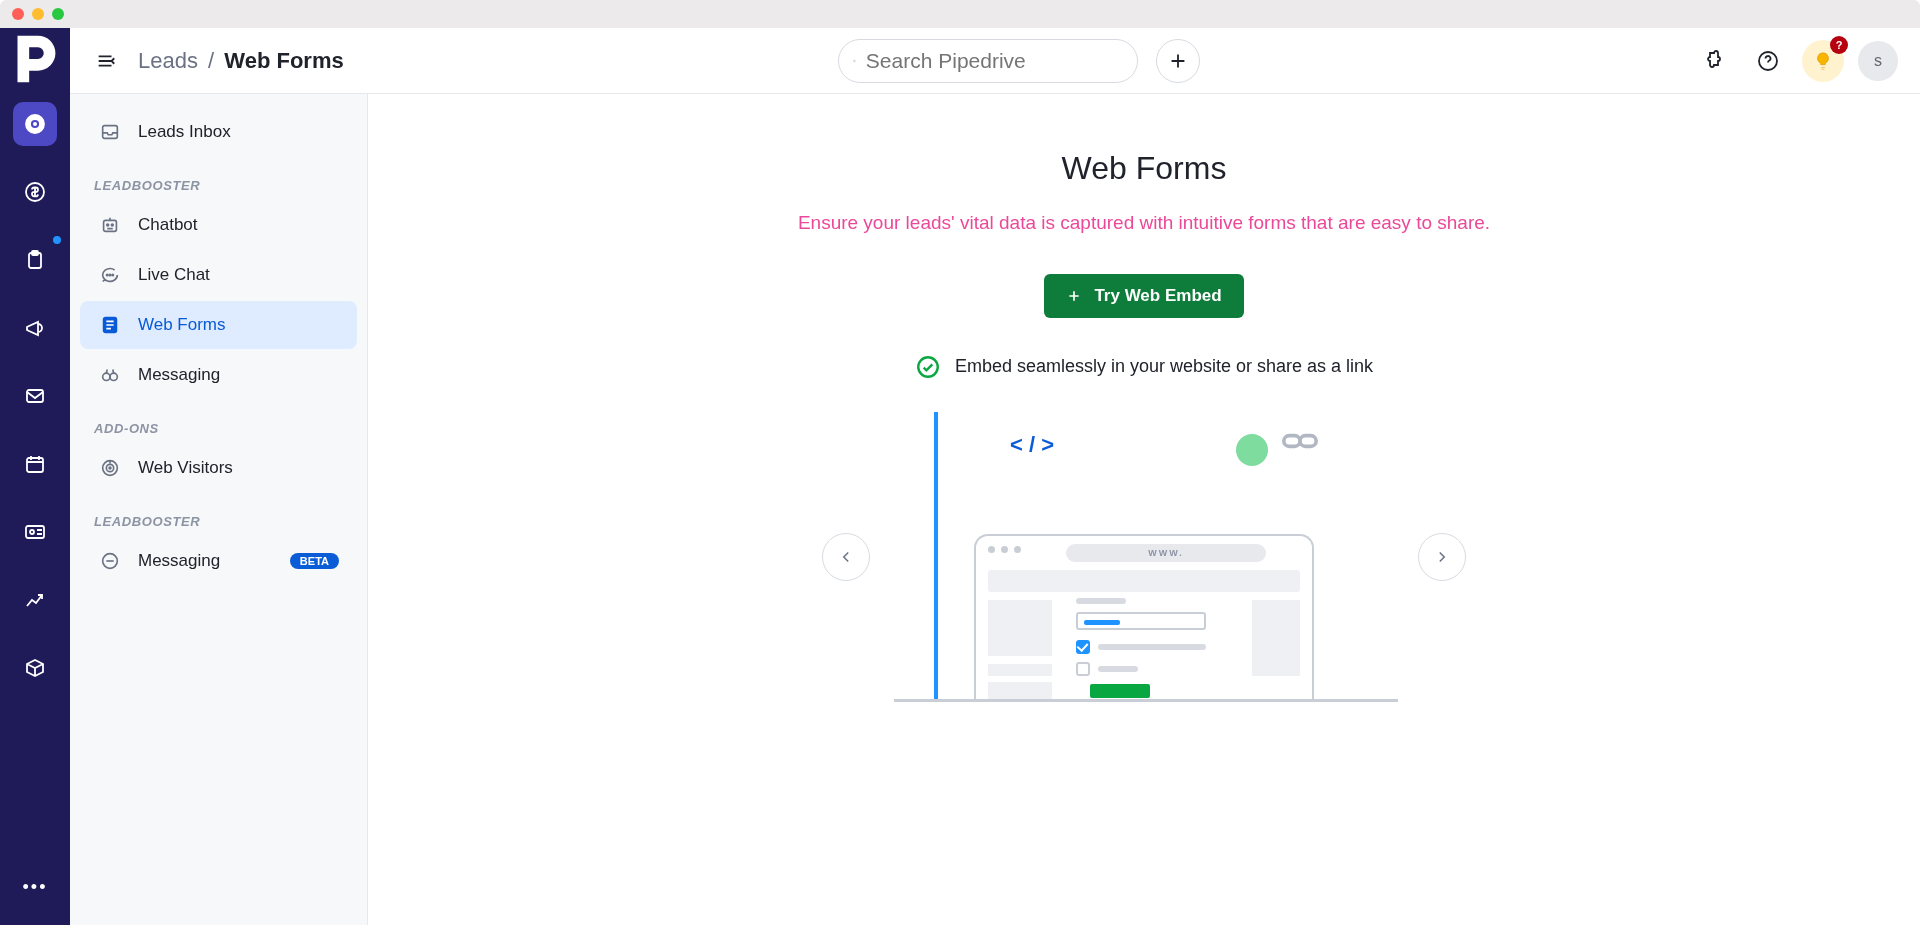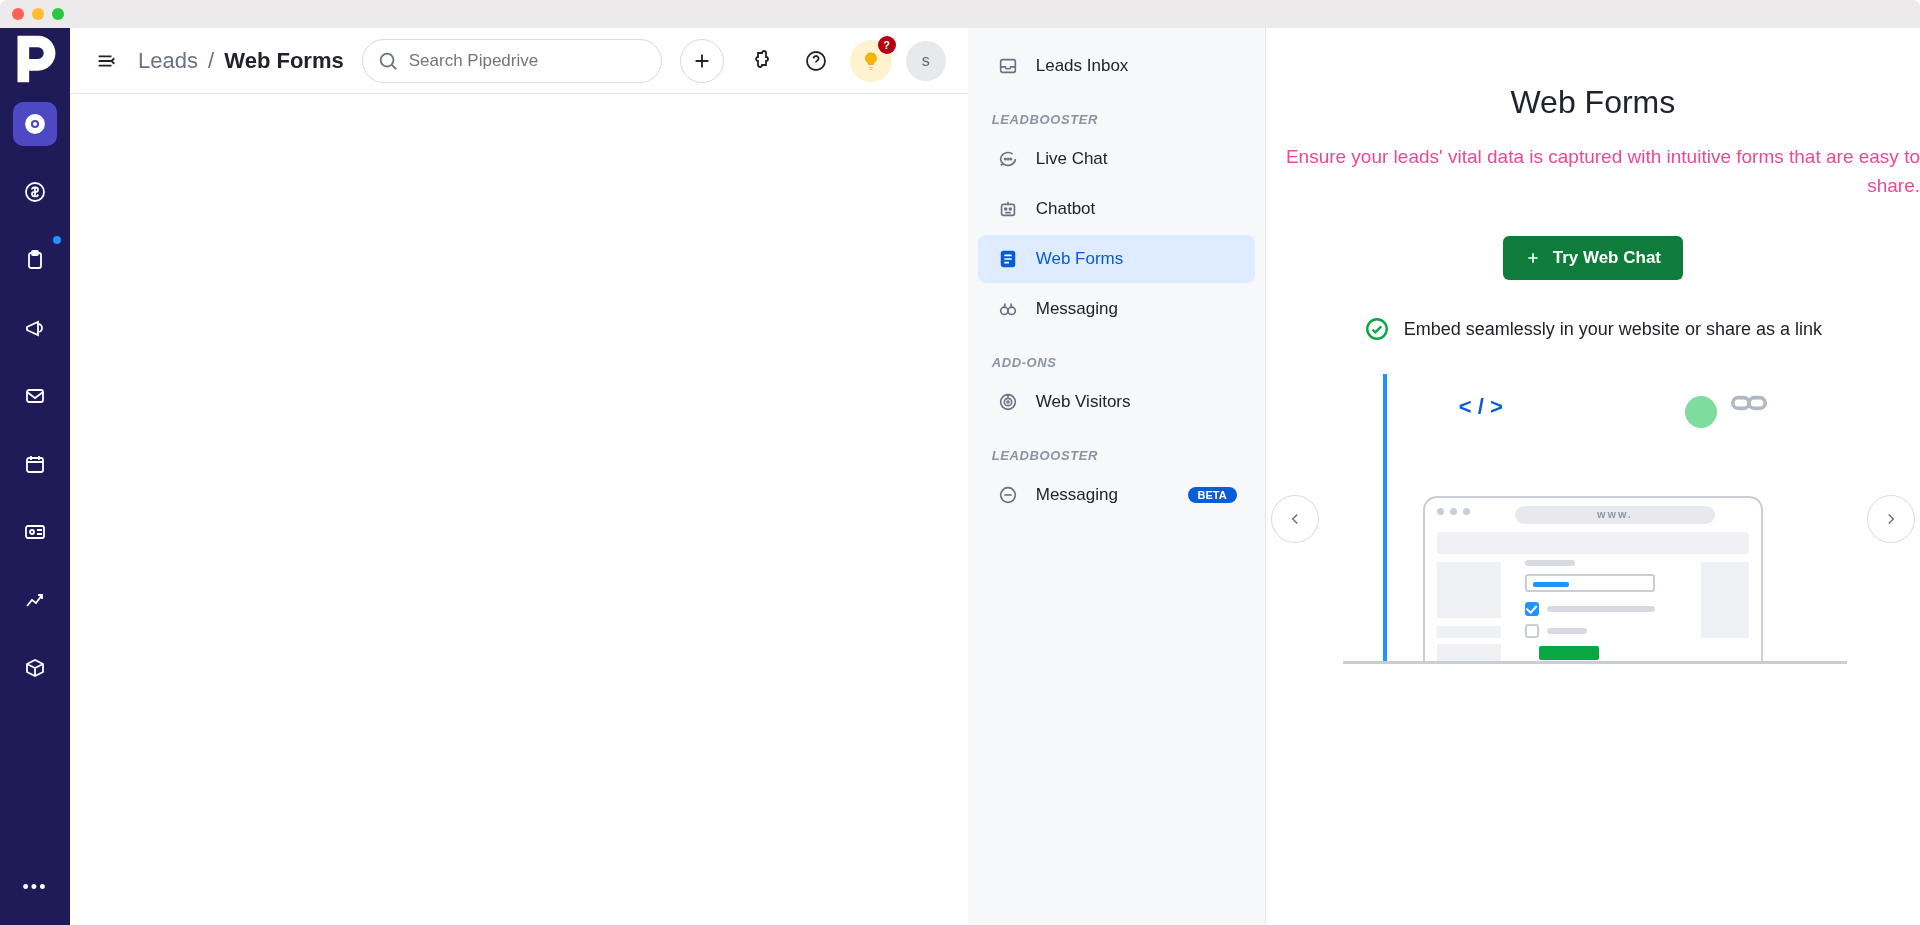--- a/index.html
+++ b/index.html
@@ -19,34 +19,34 @@
   .rail { width: 70px; background: #1f1b59; display: flex; flex-direction: column; align-items: center; padding-top: 0; }
   .rail-logo { width: 70px; height: 62px; display: flex; align-items: center; justify-content: center; color: #fff; font-weight: 800; font-size: 30px; }
   .rail-item { width: 44px; height: 44px; margin: 12px 0; display: flex; align-items: center; justify-content: center; border-radius: 10px; color: #fff; position: relative; cursor: pointer; }
   .rail-item.active { background: #4d49c4; }
   .rail-item svg { width: 24px; height: 24px; stroke: #fff; fill: none; stroke-width: 1.8; }
   .rail-item.active svg { stroke: #fff; fill: #fff; }
   .rail-indicator { position: absolute; top: -2px; right: -4px; width: 8px; height: 8px; background: #1f93ff; border-radius: 50%; }
   .rail-more { margin-top: auto; margin-bottom: 16px; color: #fff; font-size: 18px; letter-spacing: 2px; }
 
   
-  .main { flex: 1; display: flex; flex-direction: row; min-width: 0; }
+  .main { flex: 1; display: flex; flex-direction: column; min-width: 0; }
 
   
   .topbar { height: 66px; border-bottom: 1px solid #e6e8ec; display: flex; align-items: center; padding: 0 22px; gap: 18px; }
   .hamburger { width: 28px; height: 28px; display: flex; align-items: center; justify-content: center; cursor: pointer; }
   .hamburger svg { width: 22px; height: 22px; stroke: #21232c; fill: none; stroke-width: 2; }
   .breadcrumb { font-size: 22px; font-weight: 400; color: #21232c; }
   .breadcrumb .bc-parent { color: #6a7283; font-weight: 500; }
   .breadcrumb .bc-sep { color: #6a7283; margin: 0 4px; }
   .breadcrumb .bc-current { font-weight: 600; }
   .topbar-center { flex: 1; display: flex; align-items: center; justify-content: center; gap: 18px; }
   .search { width: 300px; height: 44px; border: 1px solid #d7dbe1; border-radius: 22px; display: flex; align-items: center; padding-left: 14px; gap: 10px; }
   .search svg { width: 22px; height: 22px; stroke: #6a7283; fill: none; stroke-width: 2; }
-  .search input { border: none; outline: none; font-size: 17px; color: #0f766e; background: transparent; flex: 1; }
+  .search input { border: none; outline: none; font-size: 21px; color: #0f766e; background: transparent; flex: 1; }
   .add-circle { width: 44px; height: 44px; border-radius: 50%; border: 1px solid #d7dbe1; display: flex; align-items: center; justify-content: center; cursor: pointer; }
   .add-circle svg { width: 22px; height: 22px; stroke: #21232c; stroke-width: 2; }
   .topbar-right { display: flex; align-items: center; gap: 14px; }
   .icon-btn { width: 40px; height: 40px; display: flex; align-items: center; justify-content: center; cursor: pointer; border-radius: 50%; }
   .icon-btn svg { width: 24px; height: 24px; stroke: #21232c; fill: none; stroke-width: 1.8; }
   .bulb-wrap { width: 42px; height: 42px; border-radius: 50%; background: #fff3cf; display: flex; align-items: center; justify-content: center; position: relative; }
   .bulb-wrap svg { width: 22px; height: 22px; fill: #f7b500; stroke: #d68900; stroke-width: 0.5; }
   .bulb-badge { position: absolute; top: -4px; right: -4px; width: 18px; height: 18px; background: #b60210; border-radius: 50%; color: #fff; font-size: 11px; font-weight: 700; display: flex; align-items: center; justify-content: center; }
   .avatar { width: 40px; height: 40px; border-radius: 50%; background: #e7e9ed; color: #62666e; display: flex; align-items: center; justify-content: center; font-weight: 500; font-size: 16px; }
 
@@ -249,39 +249,39 @@
               </svg>
           </span>
           <span>Leads Inbox</span>
         </div>
 
         <div class="side-section">LEADBOOSTER</div>
 
         <div class="side-item">
           <span class="side-icon">
             <svg viewBox="0 0 24 24">
+                <rect x="5" y="7" width="14" height="12" rx="2"></rect>
+                <circle cx="9.5" cy="12" r="1" fill="#6a7283"></circle>
+                <circle cx="14.5" cy="12" r="1" fill="#6a7283"></circle>
+                <path d="M9 16 h6 M12 7 v-3"></path>
+              </svg>
+          </span>
+          <span>Chatbot</span>
+        </div>
+        <div class="side-item">
+          <span class="side-icon">
+            <svg viewBox="0 0 24 24">
                 <path d="M20 12 a8 7 0 1 1 -3 -5.5 M4 19 l3 -2"></path>
                 <circle cx="9" cy="12" r="0.8" fill="#6a7283"></circle>
                 <circle cx="12" cy="12" r="0.8" fill="#6a7283"></circle>
                 <circle cx="15" cy="12" r="0.8" fill="#6a7283"></circle>
               </svg>
           </span>
           <span>Live Chat</span>
         </div>
-        <div class="side-item">
-          <span class="side-icon">
-            <svg viewBox="0 0 24 24">
-                <rect x="5" y="7" width="14" height="12" rx="2"></rect>
-                <circle cx="9.5" cy="12" r="1" fill="#6a7283"></circle>
-                <circle cx="14.5" cy="12" r="1" fill="#6a7283"></circle>
-                <path d="M9 16 h6 M12 7 v-3"></path>
-              </svg>
-          </span>
-          <span>Chatbot</span>
-        </div>
         <div class="side-item active">
           <span class="side-icon">
             <svg viewBox="0 0 24 24">
                 <rect x="5" y="4" width="14" height="16" rx="2" fill="#085ad6" stroke="#085ad6"></rect>
                 <path d="M8 8 h8 M8 12 h8 M8 16 h5" stroke="#fff"></path>
               </svg>
           </span>
           <span>Web Forms</span>
         </div>
         <div class="side-item">
@@ -323,21 +323,21 @@
         </div>
       </aside>
 
       <section class="content">
         <h1>Web Forms</h1>
         <p class="subtitle">Ensure your leads' vital data is captured with intuitive forms that are easy to share.</p>
         <button class="cta">
           <svg viewBox="0 0 24 24">
               <path d="M12 5 v14 M5 12 h14"></path>
             </svg>
-          <span>Try Web Chat</span>
+          <span>Try Web Embed</span>
         </button>
 
         <div class="feature-row">
           <svg viewBox="0 0 24 24">
               <circle cx="12" cy="12" r="9"></circle>
               <path d="M8 12.5 l2.5 2.5 L16 9.5"></path>
             </svg>
           <span>Embed seamlessly in your website or share as a link</span>
         </div>
 

